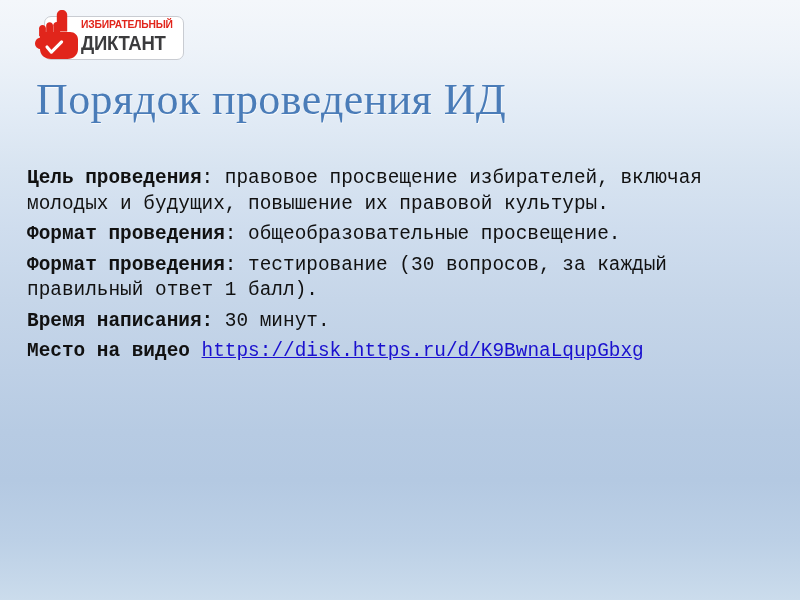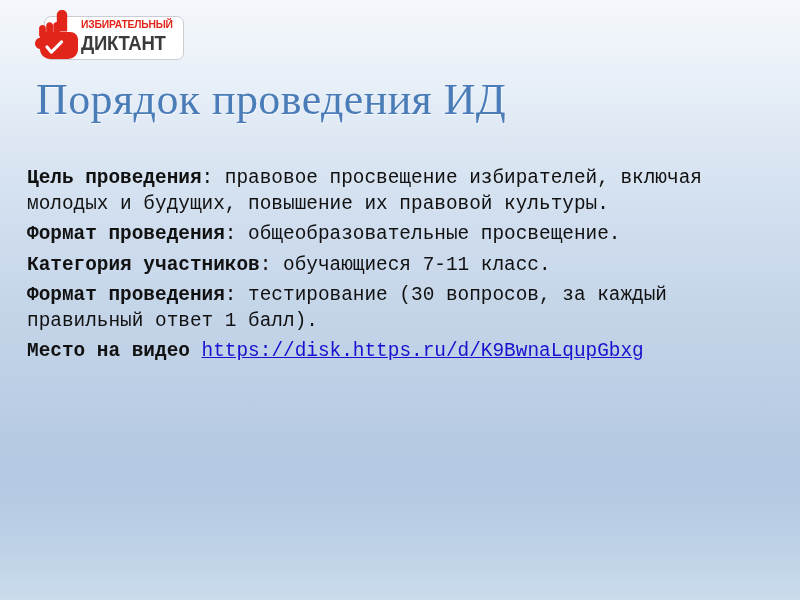--- a/index.html
+++ b/index.html
@@ -180,28 +180,28 @@
 
     <p class="para">
       <span class="lead">Цель проведения</span><span>: правовое просвещение избирателей, включая молодых и будущих, повышение их правовой культуры.</span>
     </p>
 
 
     <p class="para">
       <span class="lead">Формат проведения</span><span>: общеобразовательные просвещение.</span>
     </p>
 
-    <p class="para">
-      <span class="lead">Категория участников</span><span>: обучающиеся 7-11 класс.</span>
-    </p>
 
     <p class="para">
       <span class="lead">Формат проведения</span><span>: тестирование (30 вопросов, за каждый правильный ответ 1 балл).</span>
     </p>
 
+    <p class="para">
+      <span class="lead">Время написания:</span><span> 30 минут.</span>
+    </p>
 
     <p class="para">
       <span class="lead">Место на видео</span><span> </span><a class="lnk" href="#">https://disk.https.ru/d/K9BwnaLqupGbxg</a>
     </p>
 
   </div>
 
 </div>
 
 </body></html>

